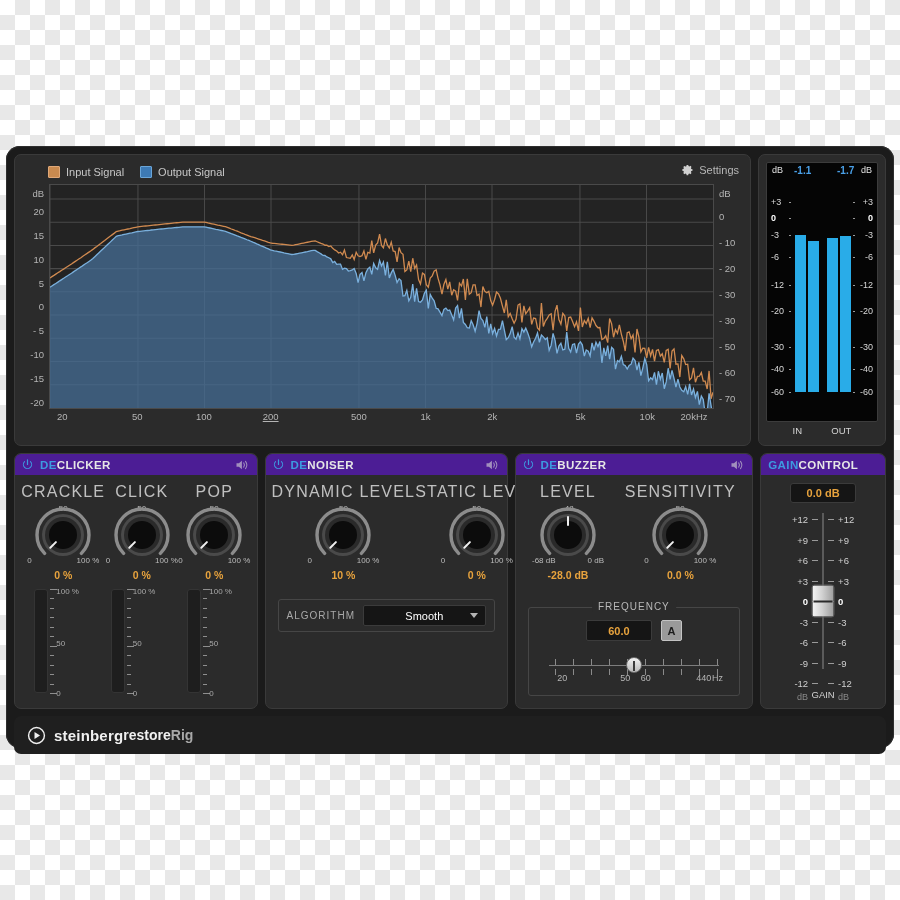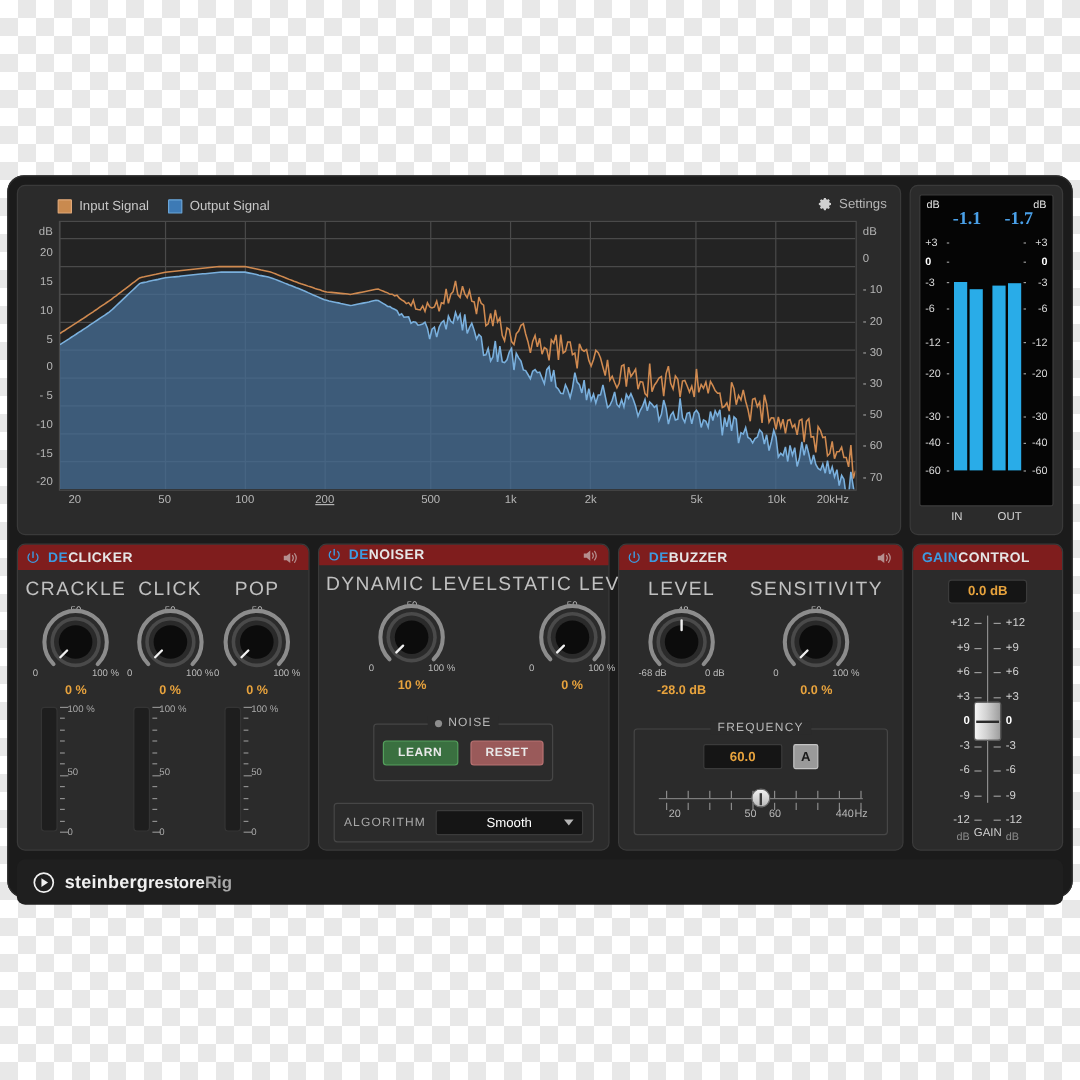--- a/index.html
+++ b/index.html
@@ -87,21 +87,21 @@
     border-radius: 7px;
     border: 1px solid #3a3a3a;
     padding: 7px;
     display: flex; flex-direction: column;
   }
   .meter-box {
     flex: 1; background: #050505; border: 1px solid #3c3c3c;
     position: relative; border-radius: 2px;
   }
   .meter-headval {
-    position: absolute; top: 12px; font-size: 15px; color: #4aa0e8; font-weight: bold; font-family: Liberation Serif, serif;
+    position: absolute; top: 2px; font-size: 10px; color: #4aa0e8; font-weight: bold;
   }
   .meter-db-lbl {
     position: absolute; top: 2px; font-size: 9px; color: #e2e2e2;
   }
   .meter-scale-lbl {
     position: absolute; font-size: 9px; color: #d8d8d8;
     transform: translateY(-50%); white-space: nowrap;
   }
   .meter-scale-lbl.zero { font-weight: bold; color: #fff; }
   .meter-tick { position: absolute; width: 2px; height: 1px; background: #9a9a9a; }
@@ -118,21 +118,21 @@
     border-radius: 7px;
     border: 1px solid #3a3a3a;
     display: flex; flex-direction: column;
     position: relative;
   }
   .mod-declicker { width: 248px; }
   .mod-denoiser { width: 243px; }
   .mod-debuzzer { width: 243px; }
   .mod-gain { width: 128px; }
   .mod-header {
-    height: 21px; background: #7f1d1d;
+    height: 21px; background: #4c1d95;
     border-radius: 6px 6px 0 0;
     display: flex; align-items: center; padding: 0 7px;
     font-size: 11.5px; letter-spacing: 0.4px;
   }
   .pwr {
     width: 11px; height: 11px; margin-right: 7px; flex: none;
   }
   .mod-title-a { color: #3d9ae0; font-weight: bold; }
   .mod-title-b { color: #e6e6e6; font-weight: bold; }
   .spk { margin-left: auto; width: 15px; height: 12px; opacity: .62; }
@@ -592,28 +592,20 @@
     <circle cx="36" cy="30" r="14" fill="#0c0c0c"></circle>
     <line x1="28.9" y1="37.1" x2="23.3" y2="42.7" stroke="#f0f0f0" stroke-width="2" stroke-linecap="round"></line>
   </svg>
                   <span class="knob-min-lbl">0</span>
                   <span class="knob-max-lbl">100 %</span>
                 </div>
                 <div class="knob-value">0 %</div>
               </div>
             </div>
 
-        <div class="group-box" style="width:150px;height:48px;margin-top:26px;display:flex;align-items:center;justify-content:center;gap:10px;">
-          <div class="group-legend">
-            <span class="led"></span>
-            <span>NOISE</span>
-          </div>
-          <div class="btn btn-learn">LEARN</div>
-          <div class="btn btn-reset">RESET</div>
-        </div>
 
         <div class="algo-box" style="margin:18px 6px 0;">
           <span class="algo-label">ALGORITHM</span>
           <div class="algo-select">
             <span>Smooth</span>
             <span class="caret"></span>
           </div>
         </div>
       </div>
     </div>

